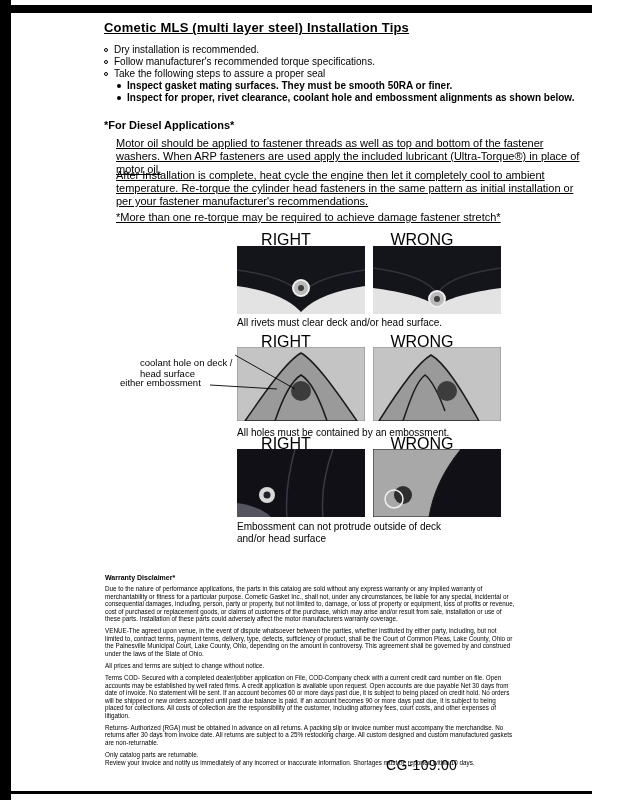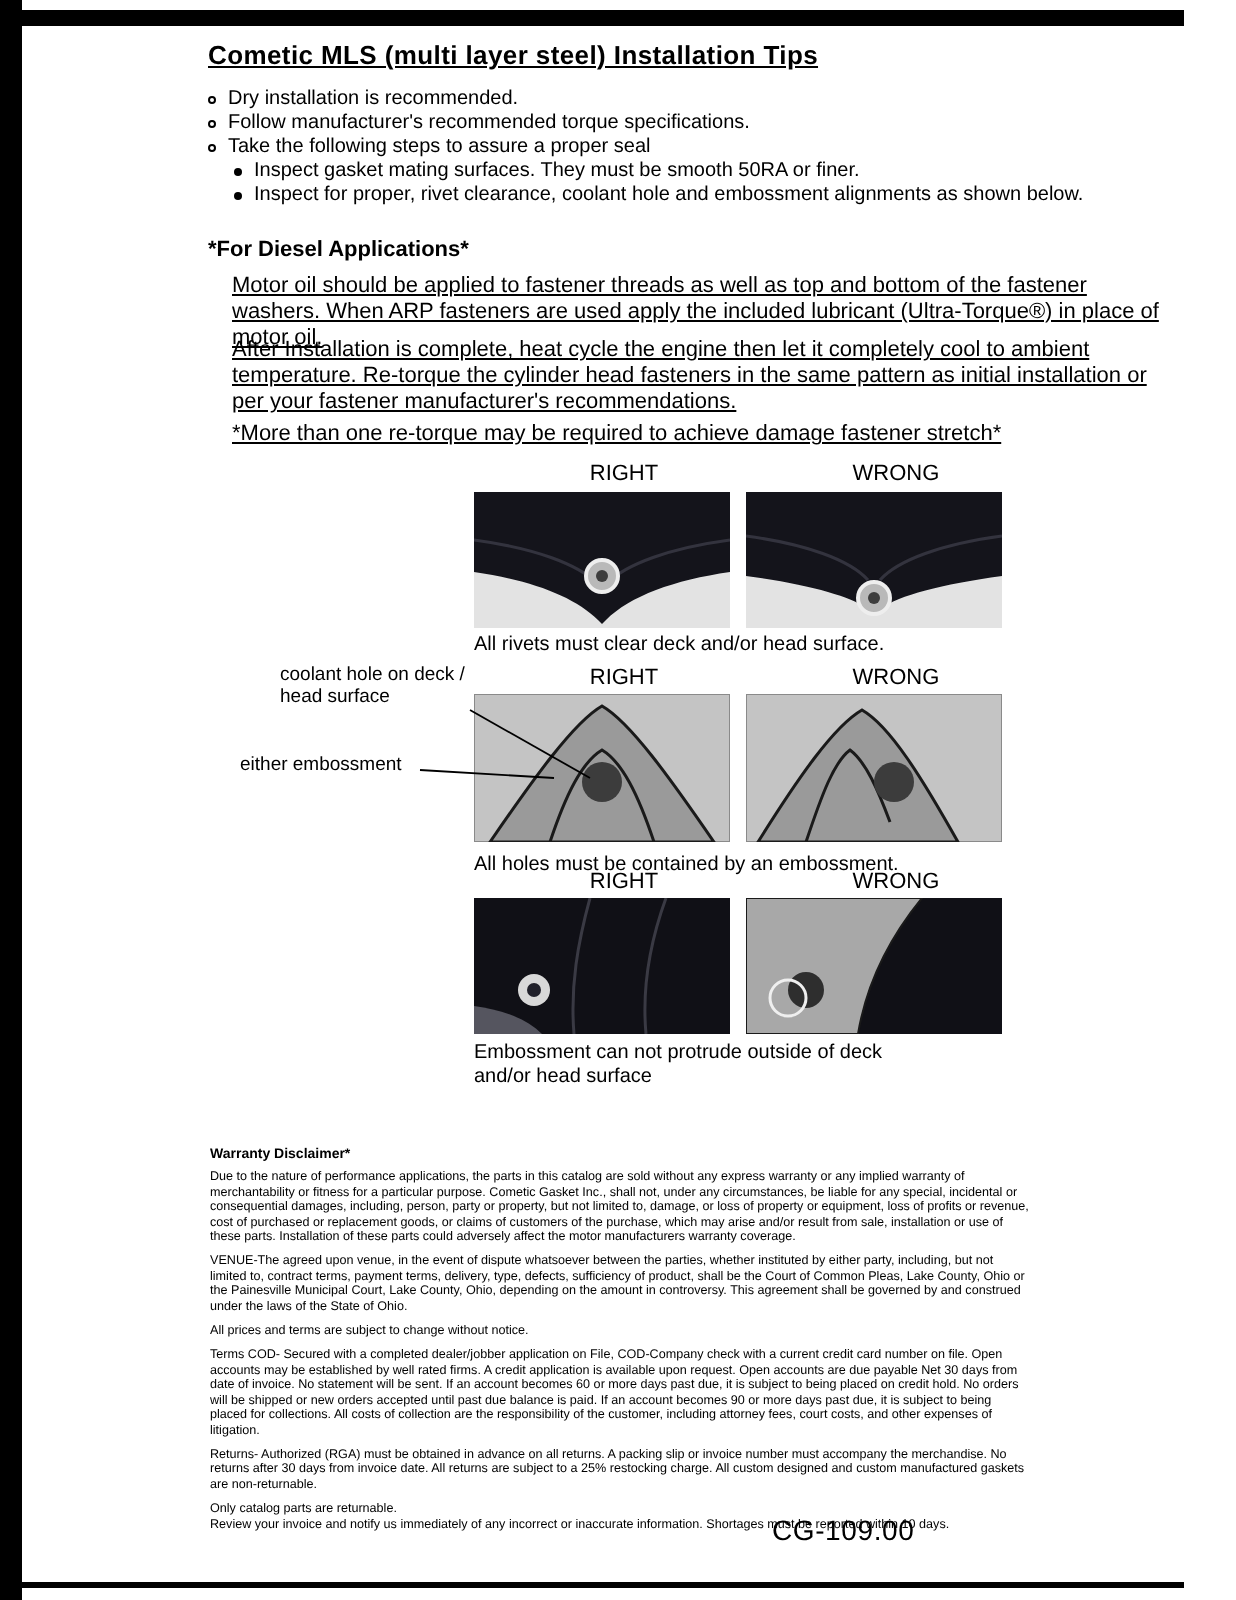--- a/index.html
+++ b/index.html
@@ -16,40 +16,40 @@
 
   .title {
     position:absolute; left:104px; top:20px;
     font-size:13px; font-weight:700; text-decoration:underline; letter-spacing:.2px;
   }
 
   .bullets { position:absolute; left:104px; top:44px; font-size:10px; }
   .bullet { display:flex; align-items:flex-start; gap:6px; line-height:12px; }
   .mk-open { width:4px; height:4px; border:1px solid #000; border-radius:50%; margin-top:3.5px; flex:none; }
   .mk-fill { width:4px; height:4px; background:#000; border-radius:50%; margin-top:3.5px; flex:none; }
-  .bullet.sub { margin-left:13px; }
+  .bullet.sub { margin-left:13px;font-weight:bold; }
 
   .diesel-h { position:absolute; left:104px; top:119px; font-size:11px; font-weight:700; }
   .para { position:absolute; left:116px; width:465px; font-size:11px; line-height:13px;text-decoration:underline; }
   .para.p1 { top:137px; }
   .para.p2 { top:169px; }
   .para.note { top:211px; }
 
-  .dg-labels { position:absolute; left:248px; width:264px; display:flex; gap:8px; font-size:11px; }
+  .dg-labels { position:absolute; left:222px; width:264px; display:flex; gap:8px; font-size:16px; }
   .dg-labels span { width:128px; text-align:center; }
   .dg-panels { position:absolute; left:237px; display:flex; gap:8px; }
   .dg-panels svg { display:block; }
   .dg-caption { position:absolute; left:237px; font-size:10px; line-height:12px; }
 
   .labels-1 { top:231px; } .panels-1 { top:246px; } .caption-1 { top:317px; }
   .labels-2 { top:333px; } .panels-2 { top:347px; } .caption-2 { top:427px; }
   .labels-3 { top:435px; } .panels-3 { top:449px; } .caption-3 { top:521px; width:218px; }
 
   .callout { position:absolute; font-size:9.5px; line-height:11px; }
-  .callout.coolant { left:140px; top:332px; width:96px; }
+  .callout.coolant { left:140px; top:357px; width:96px; }
   .callout.emboss  { left:120px; top:377px; width:110px; }
   .callout-lines { position:absolute; left:205px; top:345px; width:110px; height:55px; pointer-events:none; }
 
   .warranty { position:absolute; left:105px; top:574px; width:410px; font-size:6.3px; line-height:7.4px; }
   .warranty .w-h { font-size:7px; font-weight:700; margin-bottom:4px; }
   .warranty p { margin-bottom:5px; }
   .warranty p.tight { margin-bottom:0; }
 
   .doc-number { position:absolute; left:386px; top:757px; font-size:14px; letter-spacing:.3px; }
 </style>

